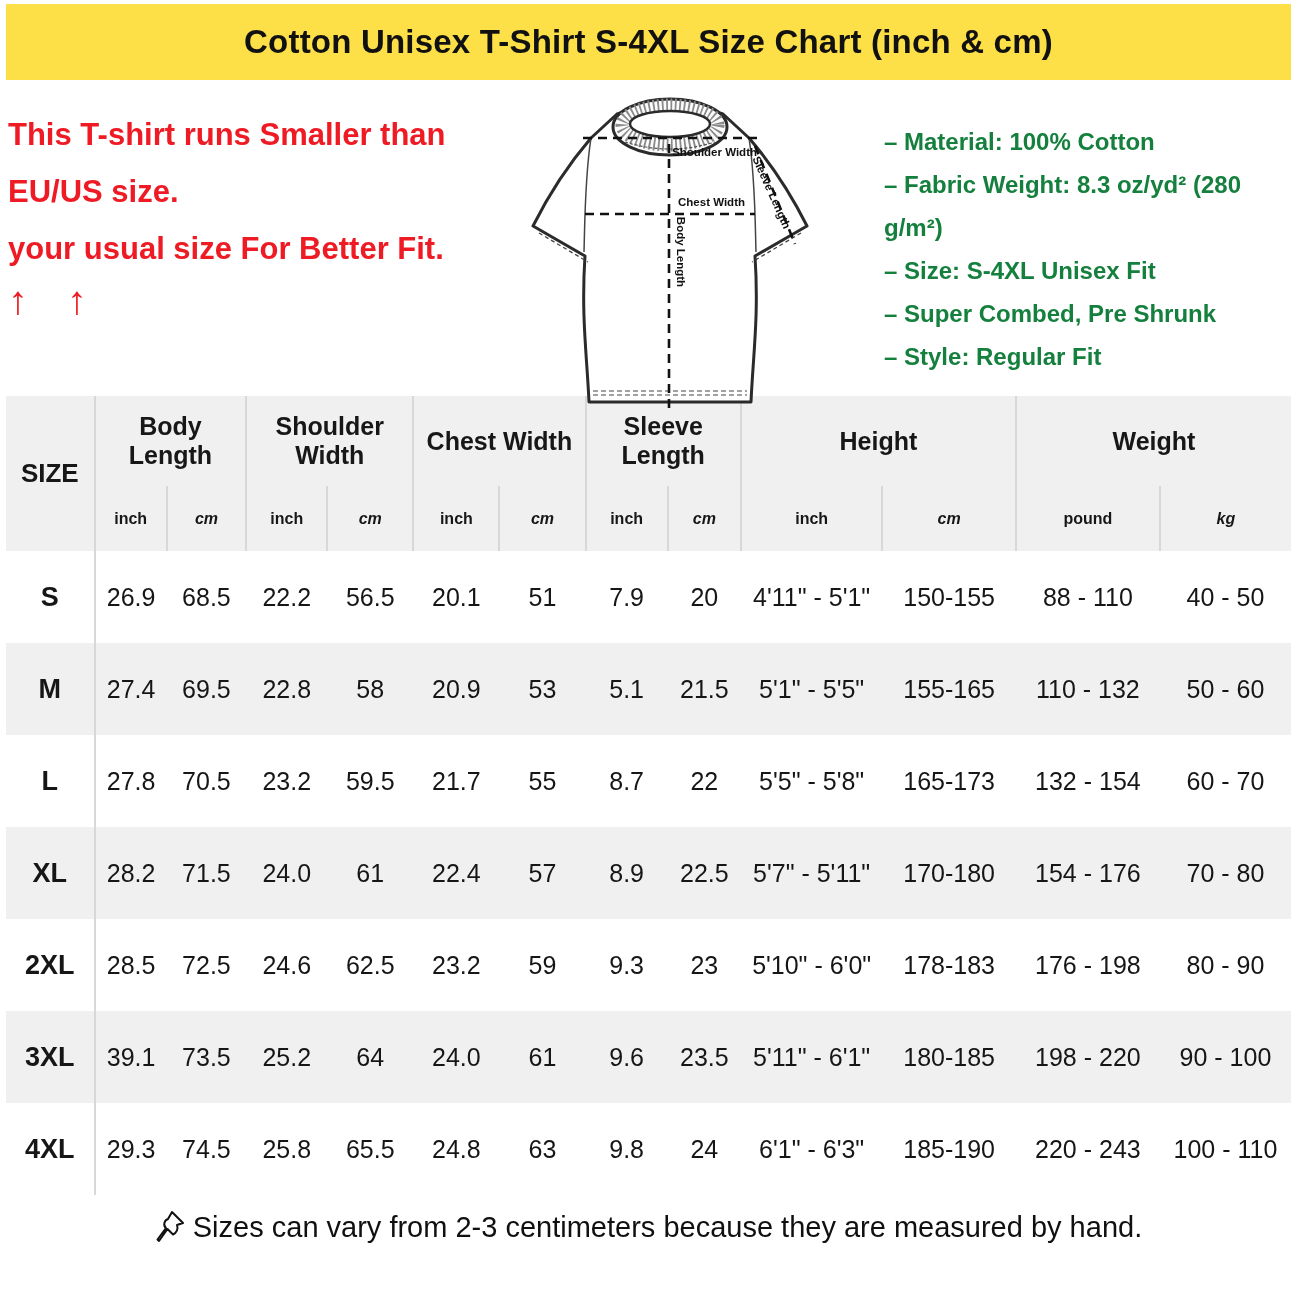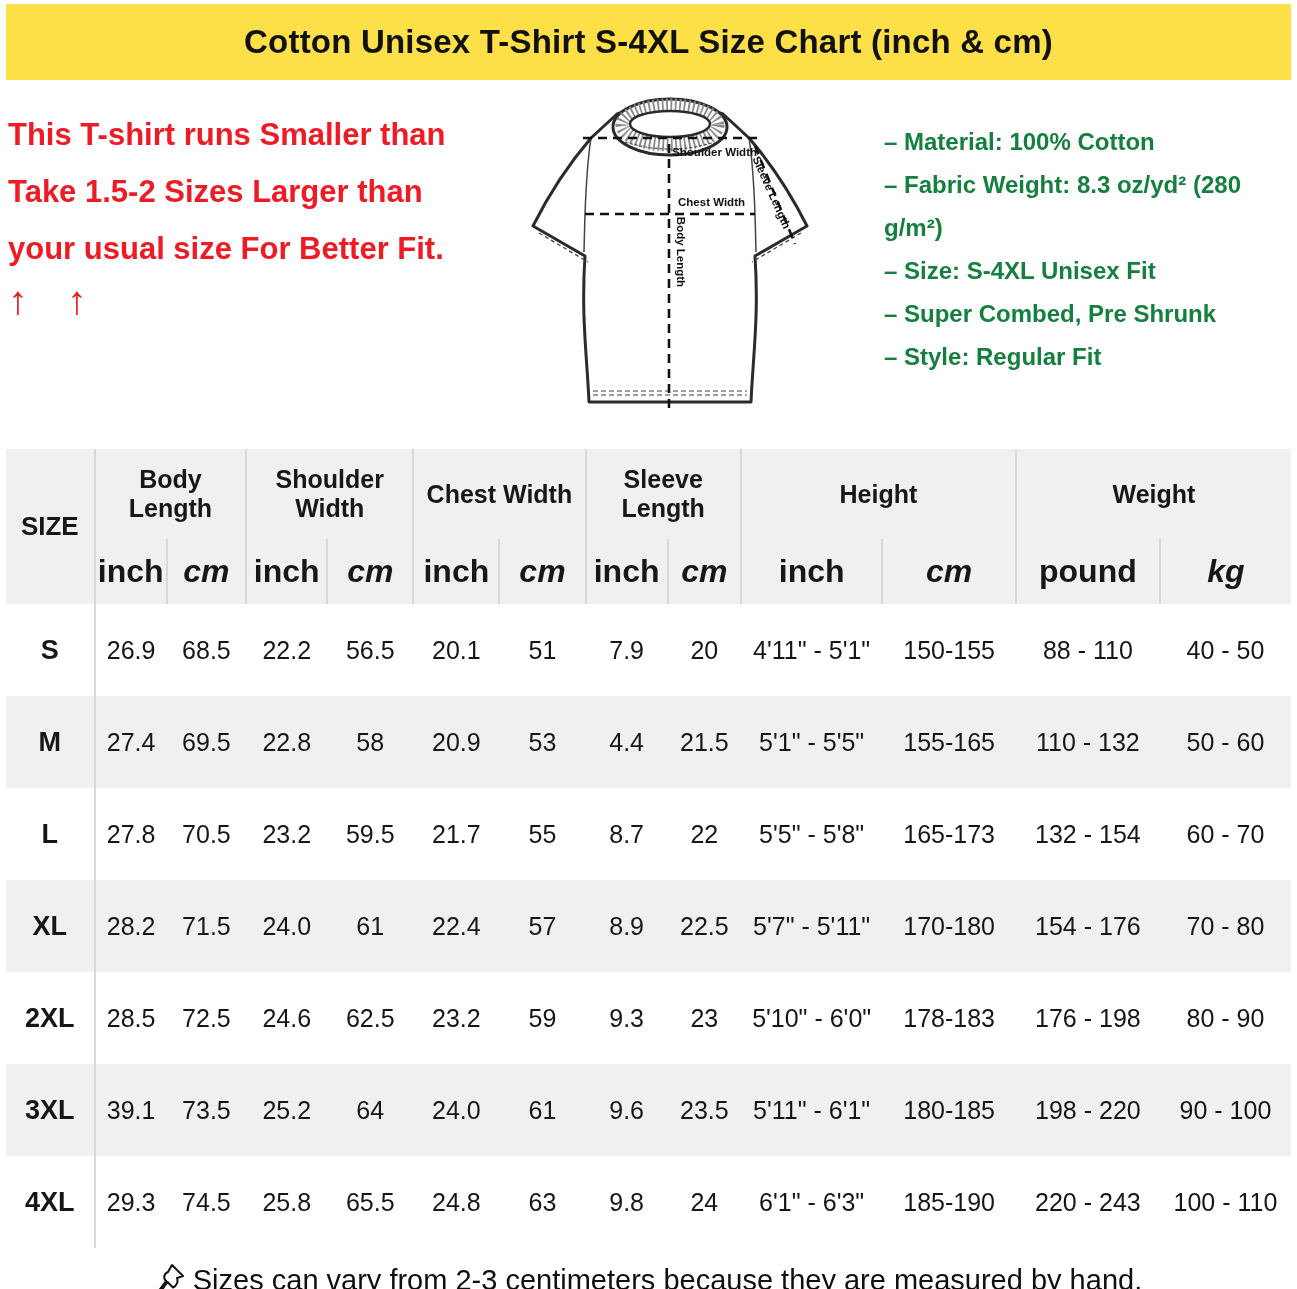--- a/index.html
+++ b/index.html
@@ -8,34 +8,34 @@
     padding:4px 6px 0 6px;
     font-family:"Liberation Sans","DejaVu Sans",sans-serif;
     color:#161616;
   }
   
   .banner{
     height:76px;display:flex;align-items:center;justify-content:center;
     font-size:33px;font-weight:800;letter-spacing:.2px;color:#111;
   }
   
-  .top{display:flex;align-items:flex-start;padding:14px 0 4px 2px;height:369px;box-sizing:border-box;}
+  .top{display:flex;align-items:flex-start;padding:14px 0 4px 2px;height:316px;box-sizing:border-box;}
   .notice{flex:0 0 496px;font-weight:700;font-size:31px;line-height:57px;padding-top:12px;}
   .notice .arrows{font-size:40px;letter-spacing:14px;line-height:46px;}
   .diagram{flex:0 0 332px;}
   .specs{flex:1;padding:26px 0 0 48px;}
   .specs ul{list-style:none;margin:0;padding:0;max-width:420px;}
   .specs li{font-size:24px;font-weight:600;line-height:43px;color:#15803d;}
   
   table{border-collapse:collapse;table-layout:fixed;width:100%;}
   th,td{padding:0;text-align:center;vertical-align:middle;}
   thead th{background:#f0f0f0;font-weight:700;color:#171717;}
   .group-h{height:90px;font-size:25px;}
   .size-h{font-size:26px;border-right:2px solid #d8d8d8;}
-  .unit-h{height:65px;font-size:32px;}
+  .unit-h{height:65px;font-size:16px;}
   .gdiv{border-left:2px solid #d8d8d8;}
   .subdiv{border-left:2px solid #d8d8d8;font-style:italic;}
   tbody td{height:92px;font-size:25px;font-weight:500;color:#161616;}
   tbody tr.alt td{background:#f0f0f0;}
   td.size{font-weight:700;font-size:27px;border-right:2px solid #d8d8d8;}
   
   .footer{
     margin-top:8px;display:flex;align-items:center;justify-content:center;
     gap:8px;font-size:29px;font-weight:500;color:#101010;height:48px;
   }
@@ -45,21 +45,21 @@
 <body>
 
 <div class="banner" style="background: #fde047;">
   <span>Cotton Unisex T-Shirt S-4XL Size Chart (inch &amp; cm)</span>
 </div>
 
 <div class="top">
 
   <div class="notice" style="color: rgb(238, 27, 36);">
     <div>This T-shirt runs Smaller than</div>
-    <div>Take 1.5-2 Sizes Larger than</div>
+    <div>EU/US size.</div>
     <div>your usual size For Better Fit.</div>
     <div class="arrows">↑ ↑</div>
   </div>
 
   <div class="diagram">
     <svg width="332" height="332" viewBox="0 0 330 332">
 
       <path d="M112 20 L86 44 C62 72 42 104 28 132 L80 162 C76 222 82 262 84 308 L246 308 C248 262 254 222 250 162 L302 132 C288 104 268 72 244 44 L218 20 C198 13 132 13 112 20 Z" fill="#ffffff" stroke="#2b2b2b" stroke-width="3" stroke-linejoin="round"></path>
 
       <path d="M86 44 C80 82 80 122 79 158" fill="none" stroke="#444" stroke-width="1.5"></path>
@@ -157,21 +157,21 @@
         <td>40 - 50</td>
       </tr>
       <tr class="alt">
         <td class="size">M</td>
         <td>27.4</td>
         <td>69.5</td>
         <td>22.8</td>
         <td>58</td>
         <td>20.9</td>
         <td>53</td>
-        <td>4.4</td>
+        <td>5.1</td>
         <td>21.5</td>
         <td>5'1" - 5'5"</td>
         <td>155-165</td>
         <td>110 - 132</td>
         <td>50 - 60</td>
       </tr>
       <tr>
         <td class="size">L</td>
         <td>27.8</td>
         <td>70.5</td>

